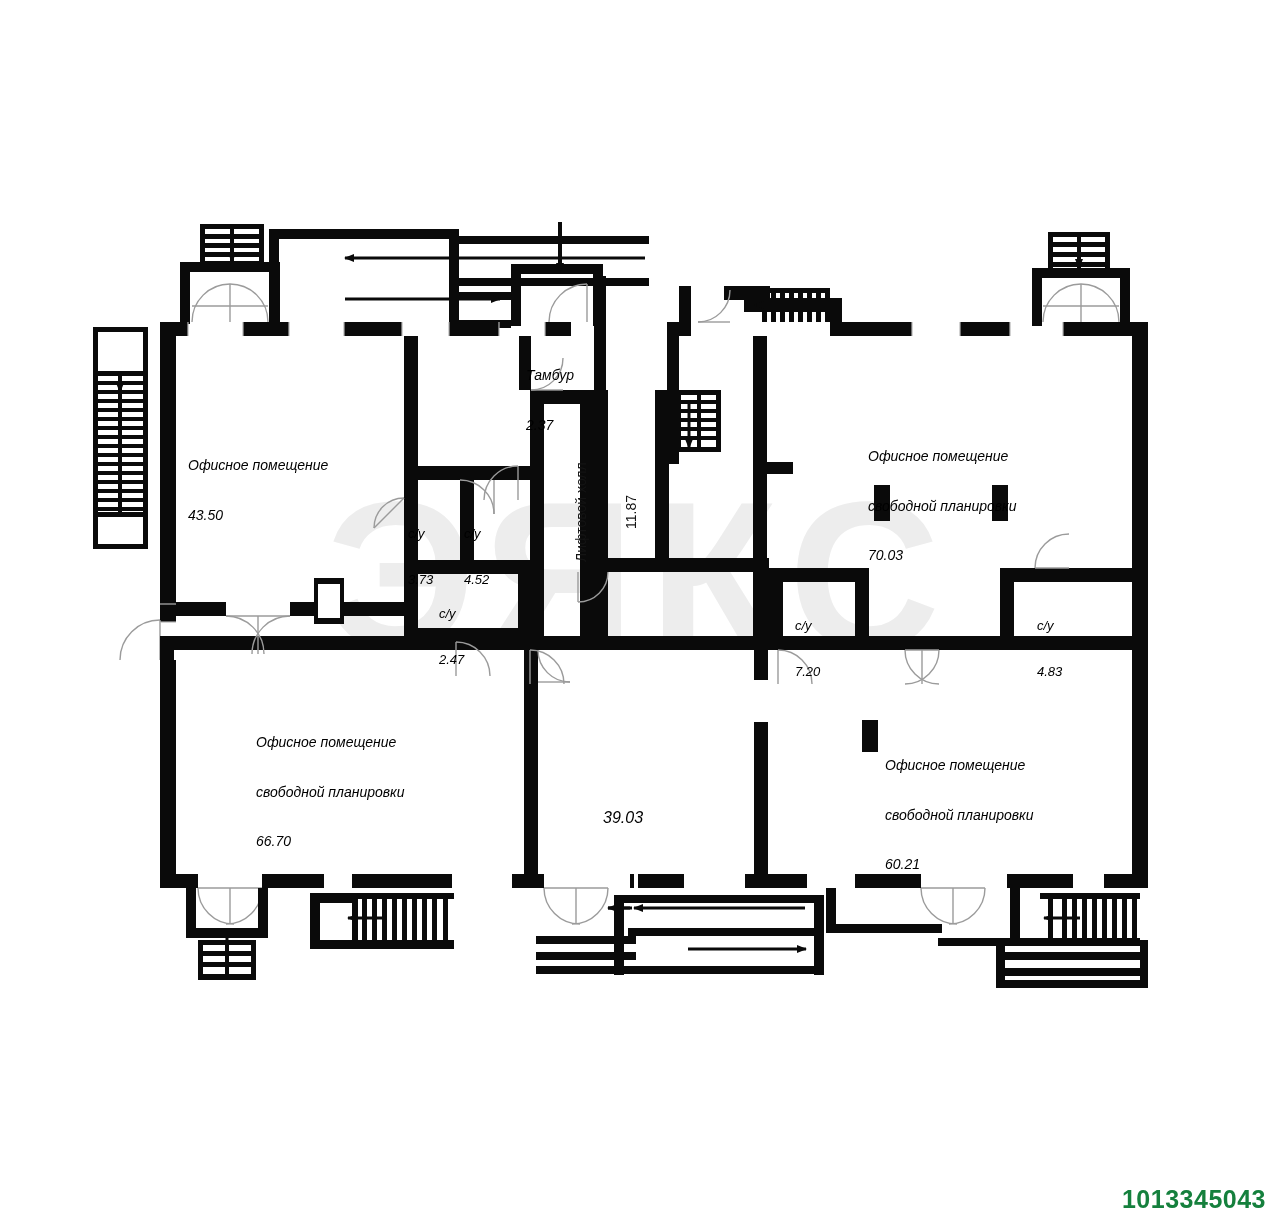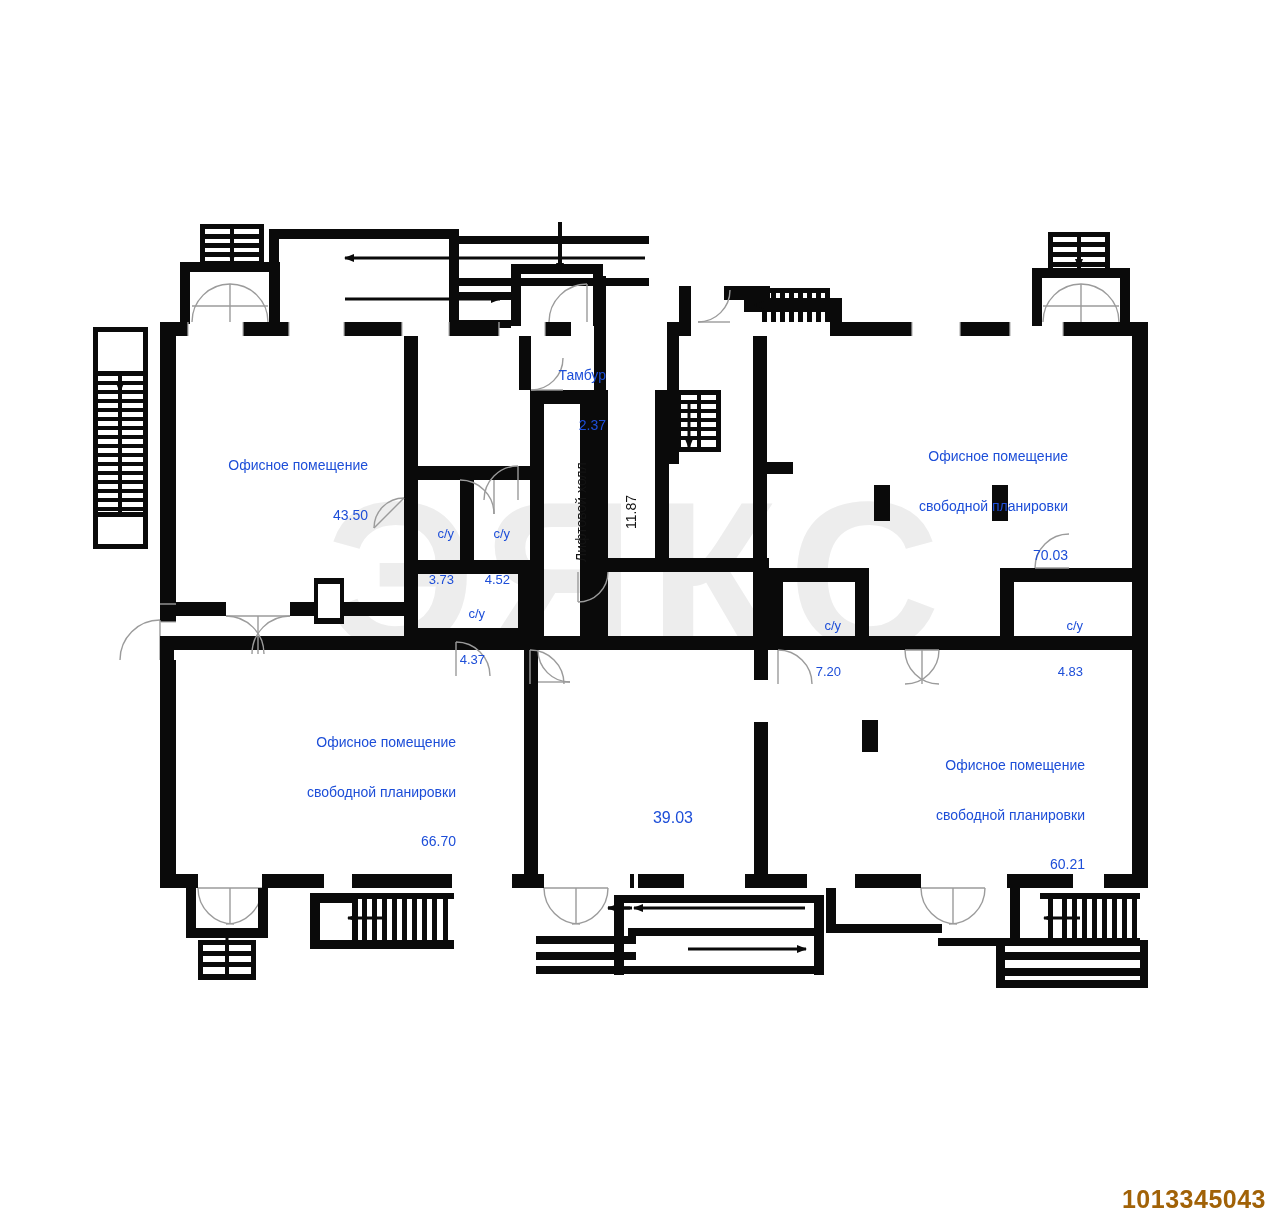--- a/index.html
+++ b/index.html
@@ -6,29 +6,30 @@
   html,body{margin:0;padding:0;background:#ffffff;}
   body{
     width:1280px;height:1222px;
     font-family:"Liberation Sans","DejaVu Sans",sans-serif;
     position:relative;overflow:hidden;
   }
   #plan-root{position:absolute;left:0;top:0;width:1280px;height:1222px;}
   #plan-svg{position:absolute;left:0;top:0;width:1280px;height:1222px;}
   #id-badge{
     position:absolute;right:14px;bottom:8px;
-    color:#a16207;font-weight:bold;font-size:25px;
+    color:#15803d;font-weight:bold;font-size:25px;
     letter-spacing:0.5px;
     font-family:"Liberation Sans","DejaVu Sans",sans-serif;
   }
   .rmlabel{
-    position:absolute;text-align:right;
+    position:absolute;text-align:left;
     font-family:"Liberation Sans","DejaVu Sans",sans-serif;
-    color:#1d4ed8;line-height:1.18;white-space:pre;
+    color:#000000;line-height:1.18;white-space:pre;
     pointer-events:none;
+    font-style:italic;
   }
   .rmlabel .ln{display:block;}
   .vertlabel{
     position:absolute;
     writing-mode:vertical-rl;
     transform:rotate(180deg);
     text-align:center;
     font-family:"Liberation Sans","DejaVu Sans",sans-serif;
     color:#141414;white-space:pre;line-height:1.18;
   }
@@ -486,21 +487,21 @@
     <span class="ln">3.73</span>
   </div>
 
   <div class="rmlabel" style="left:464px;top:495px;width:46px;font-size:13px;">
     <span class="ln">с/у</span>
     <span class="ln">4.52</span>
   </div>
 
   <div class="rmlabel" style="left:439px;top:575px;width:46px;font-size:13px;">
     <span class="ln">с/у</span>
-    <span class="ln">4.37</span>
+    <span class="ln">2.47</span>
   </div>
 
 
   <div class="rmlabel" style="left:795px;top:587px;width:46px;font-size:13px;">
     <span class="ln">с/у</span>
     <span class="ln">7.20</span>
   </div>
 
   <div class="rmlabel" style="left:1037px;top:587px;width:46px;font-size:13px;">
     <span class="ln">с/у</span>

